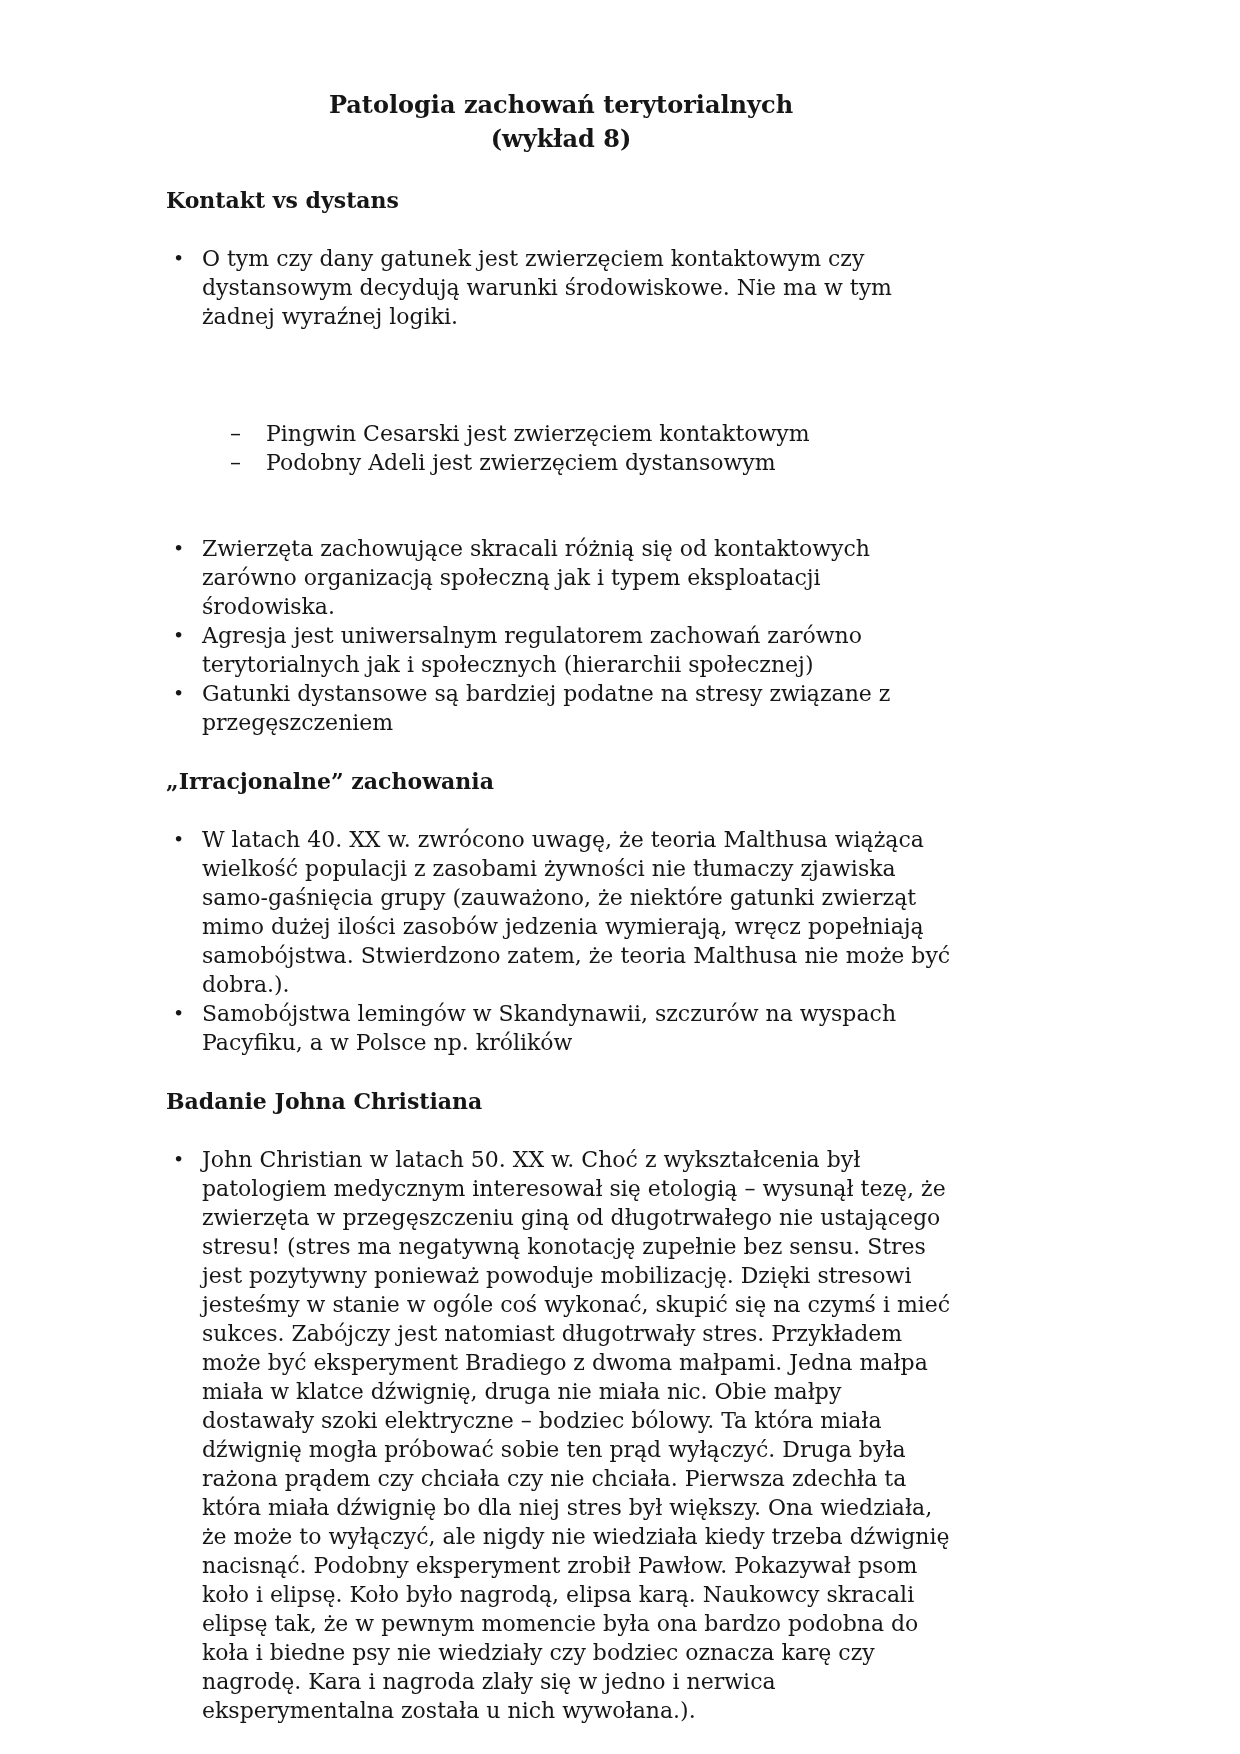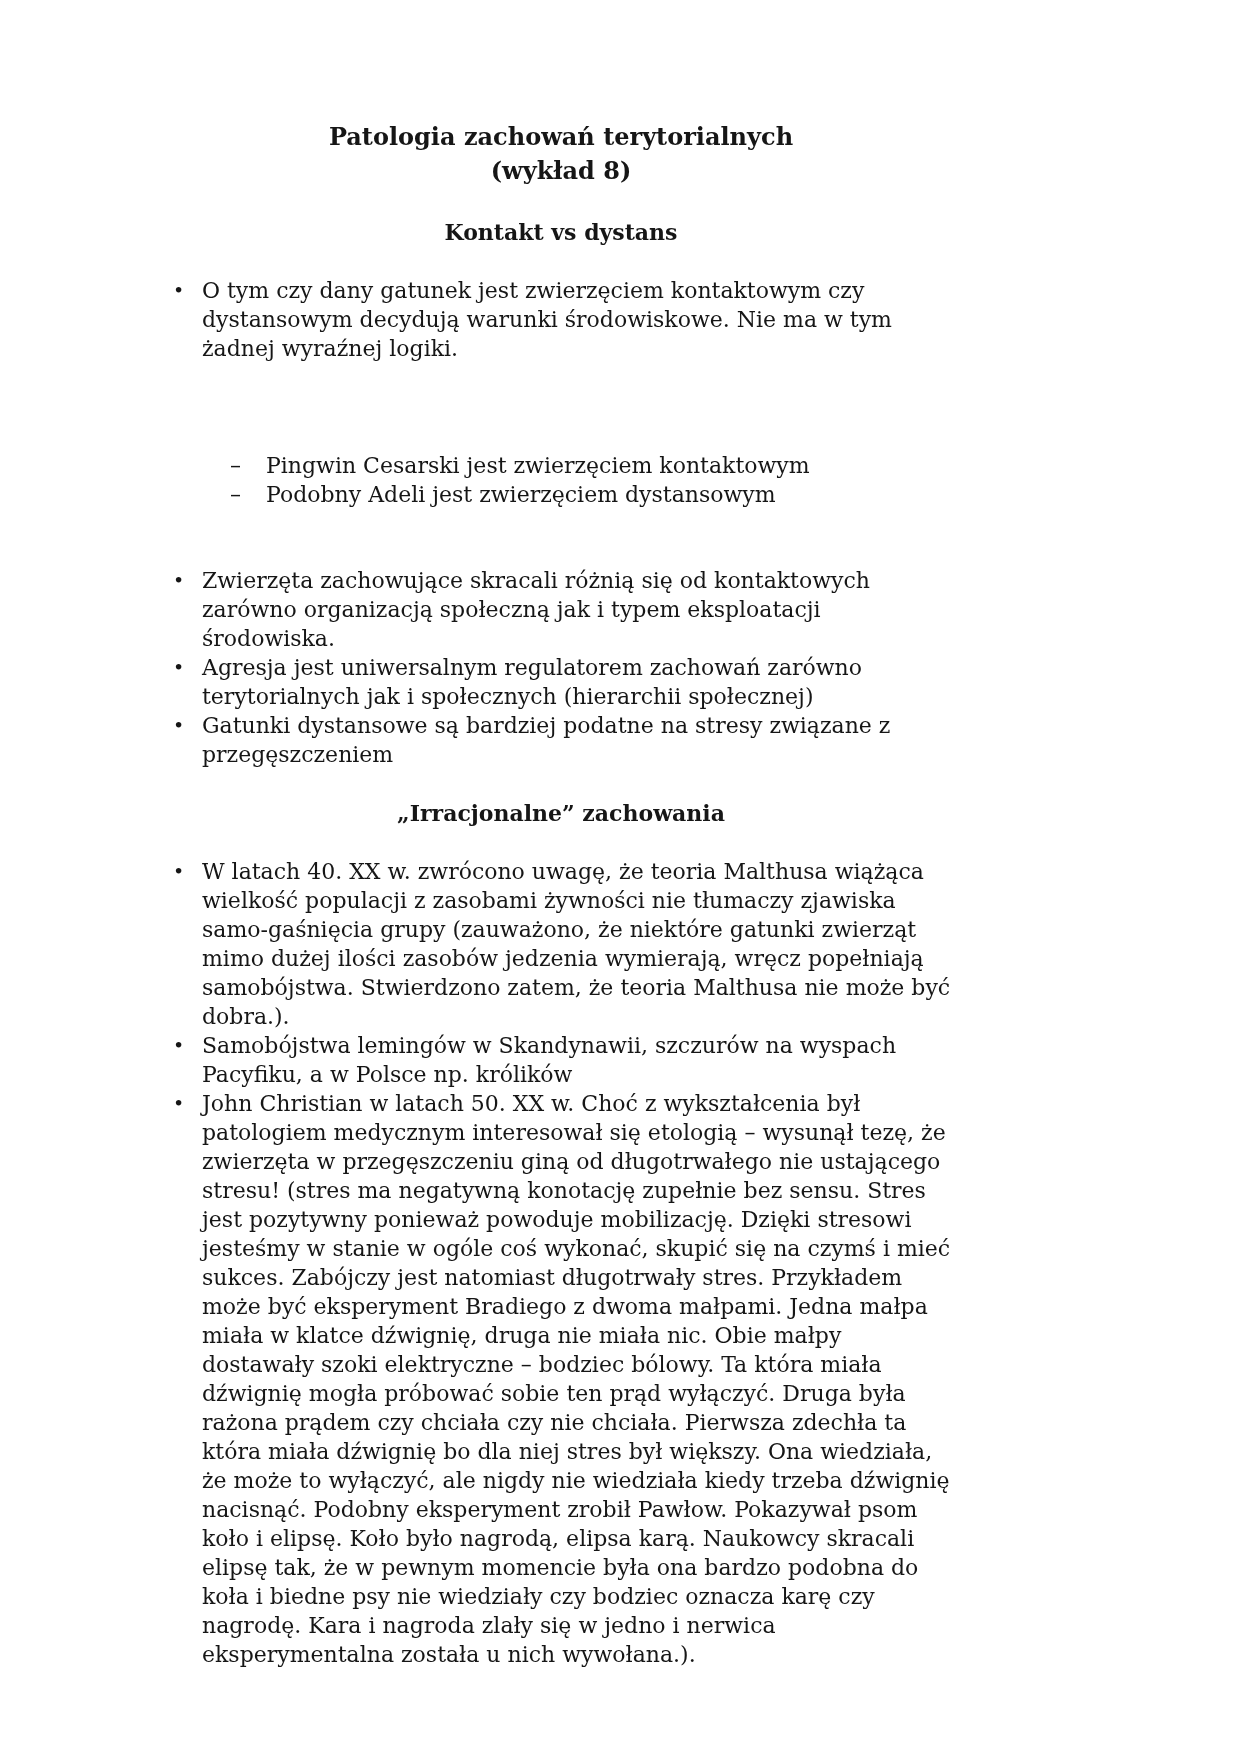--- a/index.html
+++ b/index.html
@@ -13,35 +13,34 @@
     font-family: "DejaVu Serif", "Liberation Serif", serif;
     color: #161616;
     position: relative;
     overflow: hidden;
   }
   .page {
     position: absolute;
     top: 0;
     left: 166px;
     width: 790px;
-    padding-top: 120px;
+    padding-top: 88px;
   }
   .doc-title {
     text-align: center;
     font-weight: bold;
     font-size: 24px;
     line-height: 34px;
     margin-bottom: 24px;
   }
   .heading {
     font-weight: bold;
     font-size: 22px;
     line-height: 28px;
     margin: 30px 0 30px 0;
-    text-align: center;
   }
   .item {
     position: relative;
     font-size: 22px;
     line-height: 29px;
     padding-left: 36px;
   }
   .item.bullet::before {
     content: "\2022";
     position: absolute;
@@ -101,18 +100,19 @@
     <h2 class="heading">„Irracjonalne” zachowania</h2>
     <div class="item bullet">
       <span>W latach 40. XX w. zwrócono uwagę, że teoria Malthusa wiążąca wielkość populacji z zasobami żywności nie tłumaczy zjawiska samo-gaśnięcia grupy (zauważono, że niektóre gatunki zwierząt mimo dużej ilości zasobów jedzenia wymierają, wręcz popełniają samobójstwa. Stwierdzono zatem, że teoria Malthusa nie może być dobra.).</span>
     </div>
     <div class="item bullet">
       <span>Samobójstwa lemingów w Skandynawii, szczurów na wyspach Pacyfiku, a w Polsce np. królików</span>
     </div>
   </section>
 
   <section>
+    <h2 class="heading">Badanie Johna Christiana</h2>
     <div class="item bullet">
       <span>John Christian w latach 50. XX w. Choć z wykształcenia był patologiem medycznym interesował się etologią – wysunął tezę, że zwierzęta w przegęszczeniu giną od długotrwałego nie ustającego stresu! (stres ma negatywną konotację zupełnie bez sensu. Stres jest pozytywny ponieważ powoduje mobilizację. Dzięki stresowi jesteśmy w stanie w ogóle coś wykonać, skupić się na czymś i mieć sukces. Zabójczy jest natomiast długotrwały stres. Przykładem może być eksperyment Bradiego z dwoma małpami. Jedna małpa miała w klatce dźwignię, druga nie miała nic. Obie małpy dostawały szoki elektryczne – bodziec bólowy. Ta która miała dźwignię mogła próbować sobie ten prąd wyłączyć. Druga była rażona prądem czy chciała czy nie chciała. Pierwsza zdechła ta która miała dźwignię bo dla niej stres był większy. Ona wiedziała, że może to wyłączyć, ale nigdy nie wiedziała kiedy trzeba dźwignię nacisnąć. Podobny eksperyment zrobił Pawłow. Pokazywał psom koło i elipsę. Koło było nagrodą, elipsa karą. Naukowcy skracali elipsę tak, że w pewnym momencie była ona bardzo podobna do koła i biedne psy nie wiedziały czy bodziec oznacza karę czy nagrodę. Kara i nagroda zlały się w jedno i nerwica eksperymentalna została u nich wywołana.).</span>
     </div>
   </section>
 
 </div>
 
 </body></html>

